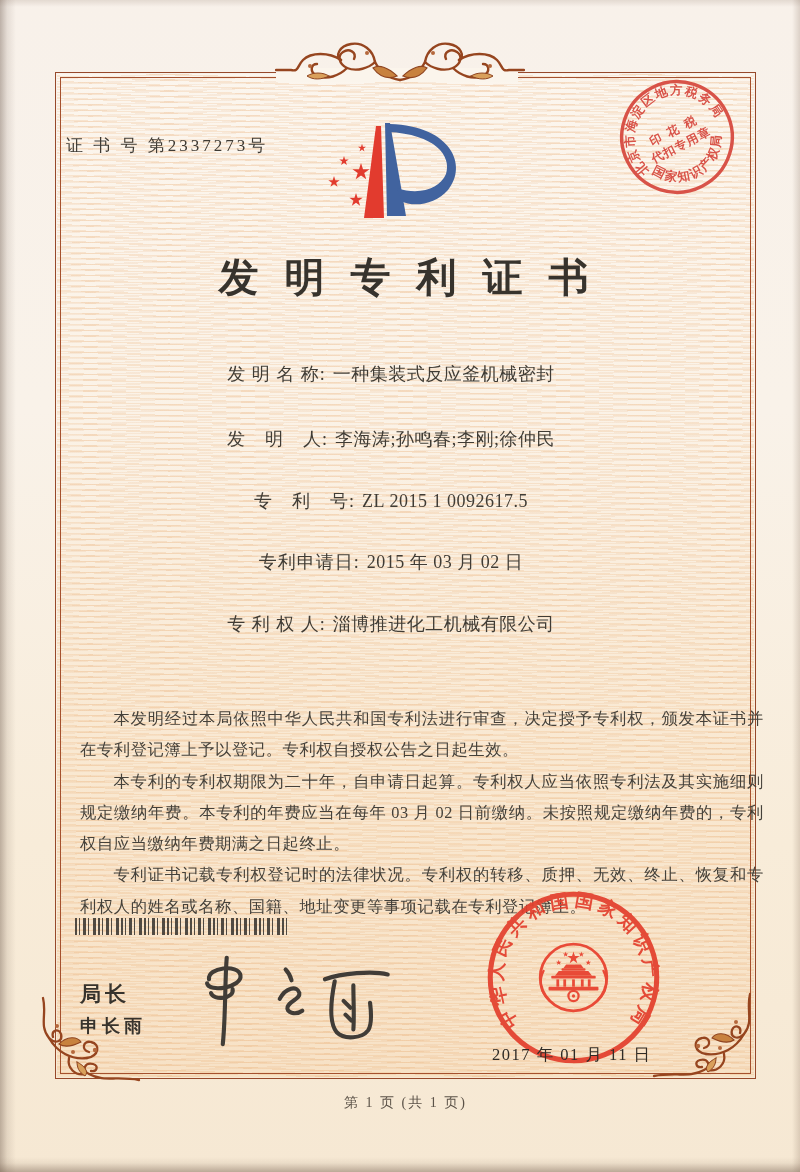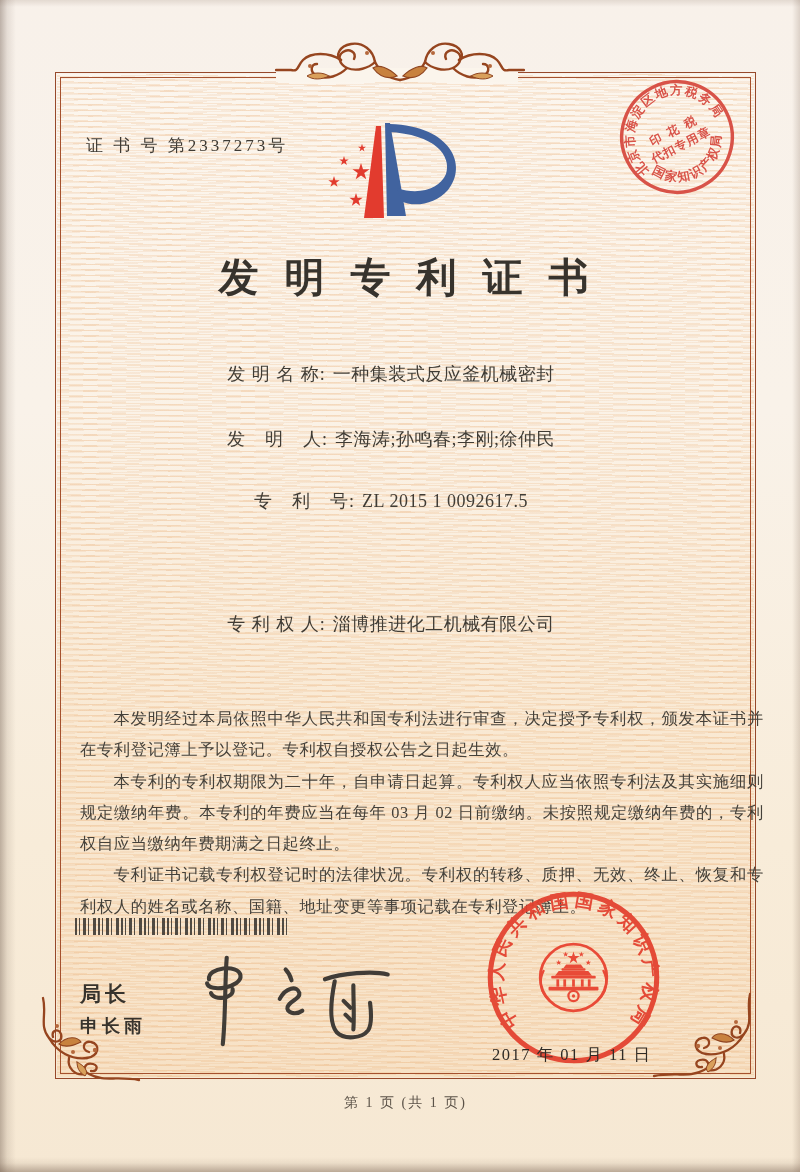--- a/index.html
+++ b/index.html
@@ -14,21 +14,21 @@
     left:57px;top:74px;width:697px;height:1003px;
     background:
       repeating-linear-gradient(2deg, rgba(233,168,100,0) 0 4px, rgba(231,160,92,.20) 4px 5.5px),
       repeating-linear-gradient(-2deg, rgba(233,168,100,0) 0 4px, rgba(222,148,84,.12) 4px 5.5px),
       linear-gradient(180deg, rgba(252,246,238,.9) 0%, rgba(251,242,230,.9) 35%, rgba(249,232,209,.95) 68%, rgba(247,225,197,.95) 100%);
   }
   
   .frame-outer{left:55px;top:72px;width:699px;height:1005px;border:1.4px solid #97492a;}
   .frame-inner{left:60px;top:77px;width:689px;height:995px;border:1px solid #a5512e;}
   .frame-gap{left:276px;top:68px;width:242px;height:14px;background:#fbf5ec;}
-  .cert-no{left:66px;top:134px;font-size:17px;letter-spacing:3px;color:#3f3b34;margin-left:20px;}
+  .cert-no{left:66px;top:134px;font-size:17px;letter-spacing:3px;color:#3f3b34;}
   .title{left:57px;top:250px;width:697px;text-align:center;font-size:40px;font-weight:600;
          letter-spacing:26px;padding-left:22px;box-sizing:border-box;color:#37332d;}
   .field-row{left:66px;width:650px;font-size:18px;color:#403c35;white-space:nowrap;text-align:center;}
   .field-row .lbl{letter-spacing:1px;}
   .field-row .val{margin-left:7px;letter-spacing:.5px;}
   .paras{left:80px;top:703px;width:684px;font-size:16.3px;line-height:1.92;color:#45413a;letter-spacing:.6px;}
   .paras p{margin:0;text-indent:2.05em;text-align:justify;}
   .barcode{left:75px;top:918px;width:215px;height:17px;opacity:.88;
     background:repeating-linear-gradient(90deg,#3a3631 0 2px,transparent 2px 4px,#3a3631 4px 5px,transparent 5px 8px,#3a3631 8px 11px,transparent 11px 13px,#3a3631 13px 14px,transparent 14px 18px,#3a3631 18px 21px,transparent 21px 23px);}
   .sig-title{left:80px;top:980px;font-size:21px;font-weight:600;letter-spacing:4px;color:#37332d;}
@@ -127,20 +127,23 @@
 
   <div class="abs field-row" style="top:362px">
     <span class="lbl">发 明 名 称:</span><span class="val">一种集装式反应釜机械密封</span>
   </div>
   <div class="abs field-row" style="top:427px">
     <span class="lbl">发　明　人:</span><span class="val">李海涛;孙鸣春;李刚;徐仲民</span>
   </div>
   <div class="abs field-row" style="top:489px">
     <span class="lbl">专　利　号:</span><span class="val">ZL 2015 1 0092617.5</span>
   </div>
+  <div class="abs field-row" style="top:550px">
+    <span class="lbl">专利申请日:</span><span class="val">2015 年 03 月 02 日</span>
+  </div>
   <div class="abs field-row" style="top:612px">
     <span class="lbl">专 利 权 人:</span><span class="val">淄博推进化工机械有限公司</span>
   </div>
 
   <div class="abs paras">
     <p>本发明经过本局依照中华人民共和国专利法进行审查，决定授予专利权，颁发本证书并在专利登记簿上予以登记。专利权自授权公告之日起生效。</p>
     <p>本专利的专利权期限为二十年，自申请日起算。专利权人应当依照专利法及其实施细则规定缴纳年费。本专利的年费应当在每年 03 月 02 日前缴纳。未按照规定缴纳年费的，专利权自应当缴纳年费期满之日起终止。</p>
     <p>专利证书记载专利权登记时的法律状况。专利权的转移、质押、无效、终止、恢复和专利权人的姓名或名称、国籍、地址变更等事项记载在专利登记簿上。</p>
   </div>
 

